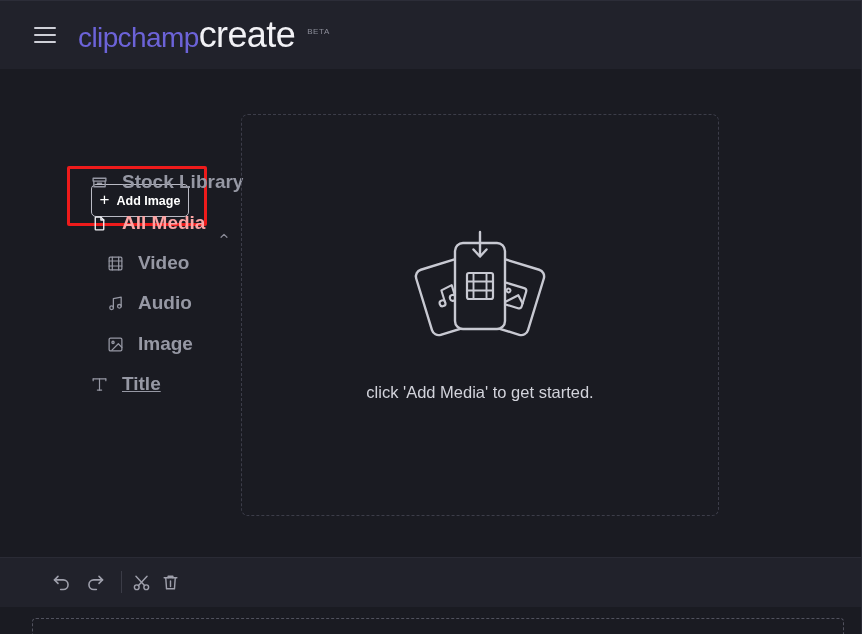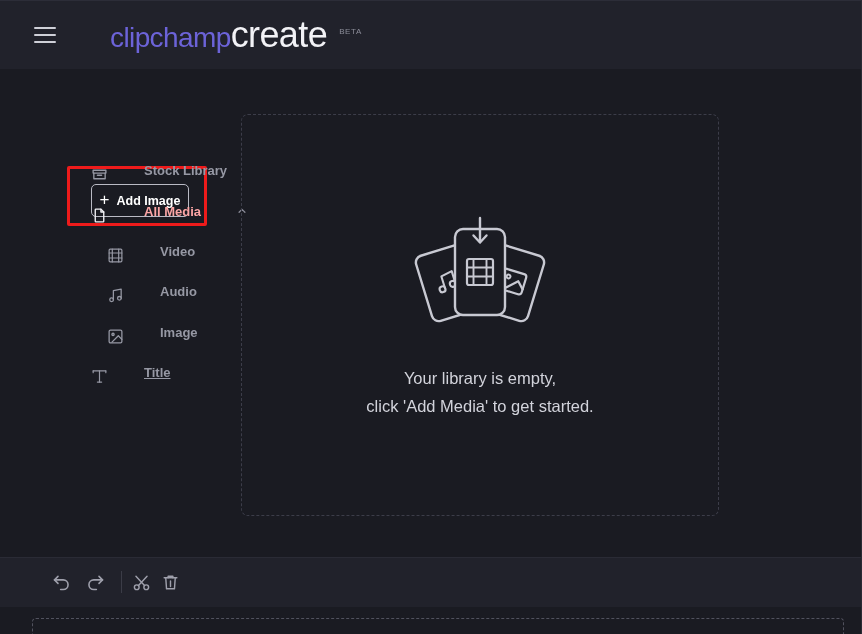--- a/index.html
+++ b/index.html
@@ -20,21 +20,20 @@
 
   
   #header {
     position: absolute;
     left: 0; top: 0;
     width: 862px;
     height: 69px;
     background: #21222b;
     display: flex;
     align-items: center;
-    gap: 32px;
   }
   #hamburger {
     width: 22px;
     height: 16px;
     margin-left: 34px;
     margin-right: 22px;
     display: flex;
     flex-direction: column;
     justify-content: space-between;
     cursor: pointer;
@@ -83,27 +82,26 @@
   
   #sidebar {
     position: absolute;
     left: 0;
     top: 69px;
     width: 222px;
     height: 487px;
   }
   .rail-item {
     display: flex;
-    align-items: flex-start;
+    align-items: flex-end;
     height: 30px;
     cursor: pointer;
     color: #9698a4;
-    font-size: 13px;
+    font-size: 19px;
     font-weight: 600;
-    gap: 22px;
   }
   .rail-item .ic {
     width: 22px;
     height: 22px;
     display: flex;
     align-items: center;
     justify-content: center;
     flex: 0 0 22px;
   }
   .rail-item .lbl { margin-left: 12px; white-space: nowrap; }
@@ -375,21 +373,20 @@
         </g>
 
         <g stroke-width="2.4">
           <path d="M85 7v24"></path>
           <path d="M78.5 24.5L85 31.5l6.5-7"></path>
         </g>
       </svg>
     </div>
 
     <div id="empty-text">
-      <div>Your library is empty,</div>
       <div>click 'Add Media' to get started.</div>
     </div>
   </div>
 
   <div id="toolbar">
     <div id="toolbar-topline"></div>
 
     <div class="tb-btn" id="tb-undo">
       <svg width="21" height="21" viewBox="0 0 24 24" fill="none" stroke="#9fa0ac" stroke-width="1.8" stroke-linecap="round" stroke-linejoin="round">
         <path d="M4 9h10a5.5 5.5 0 0 1 0 11h-3"></path>

